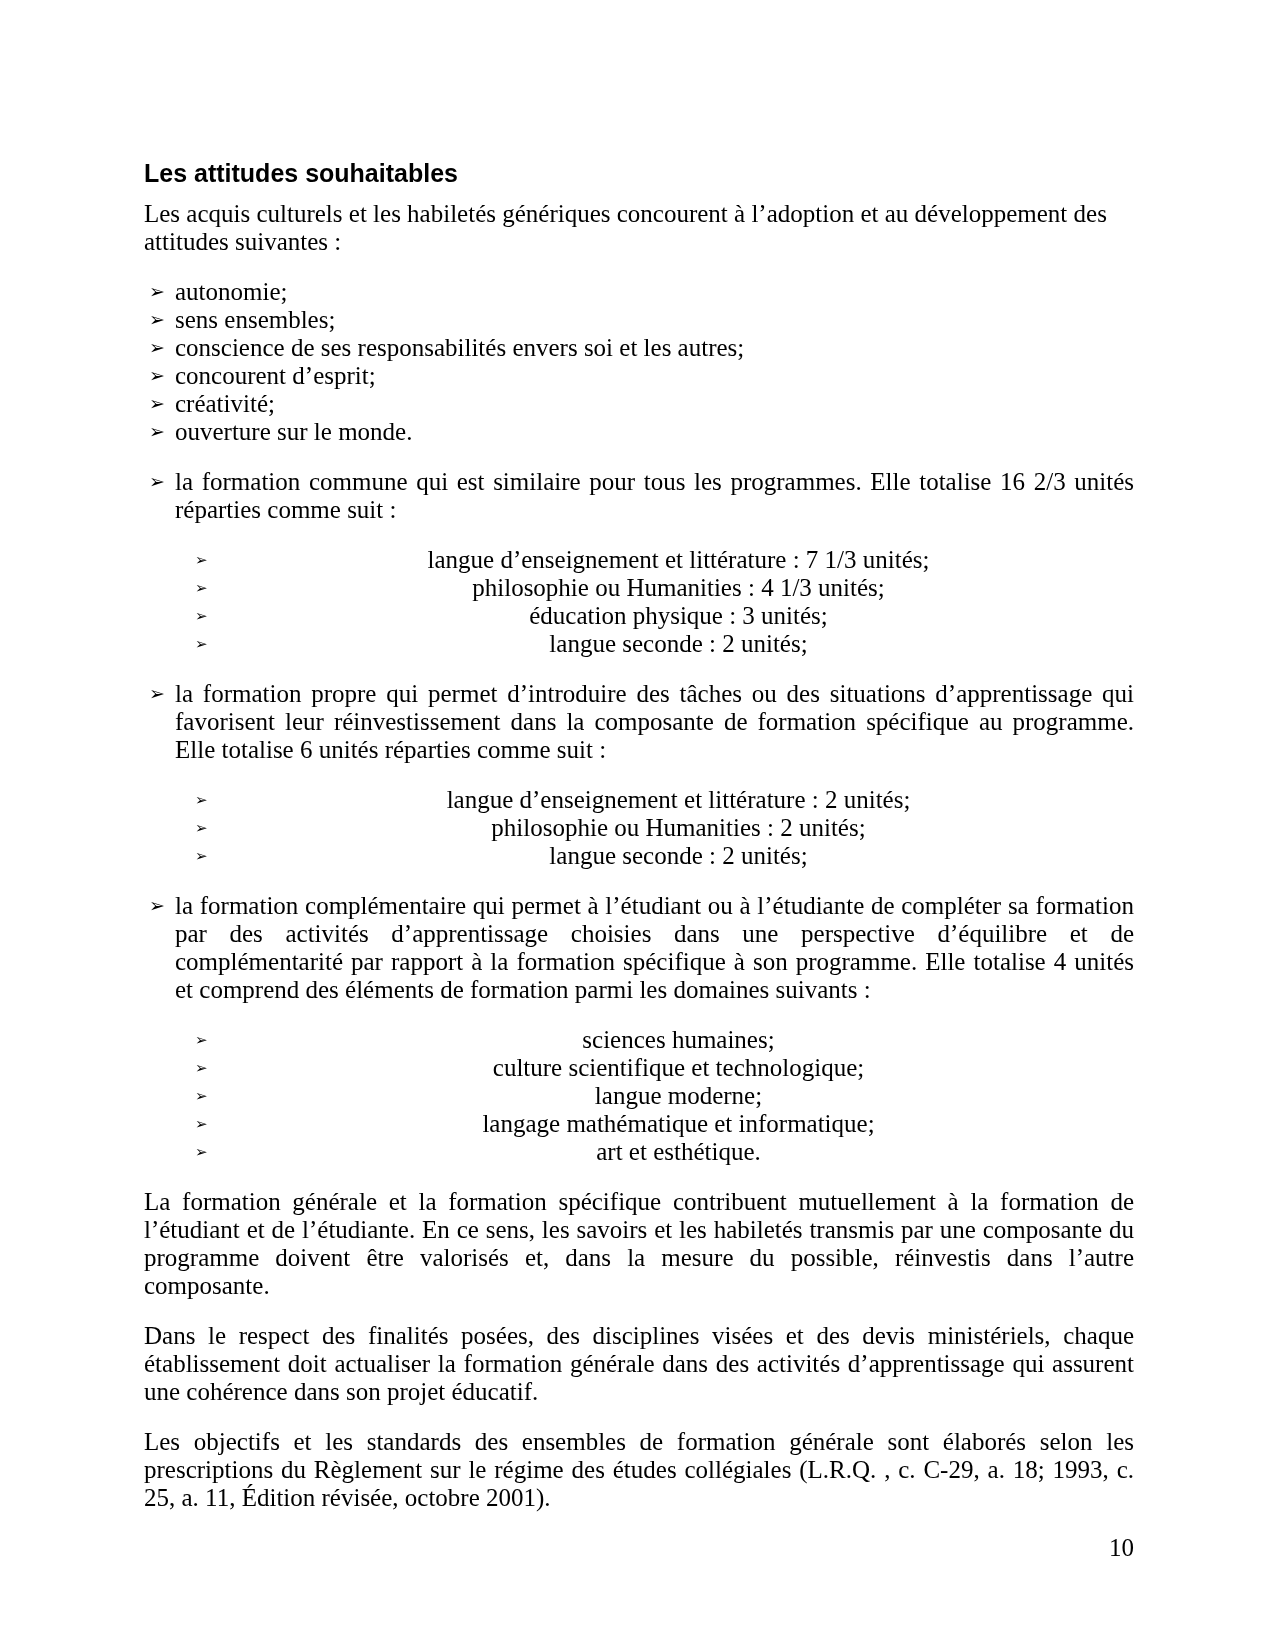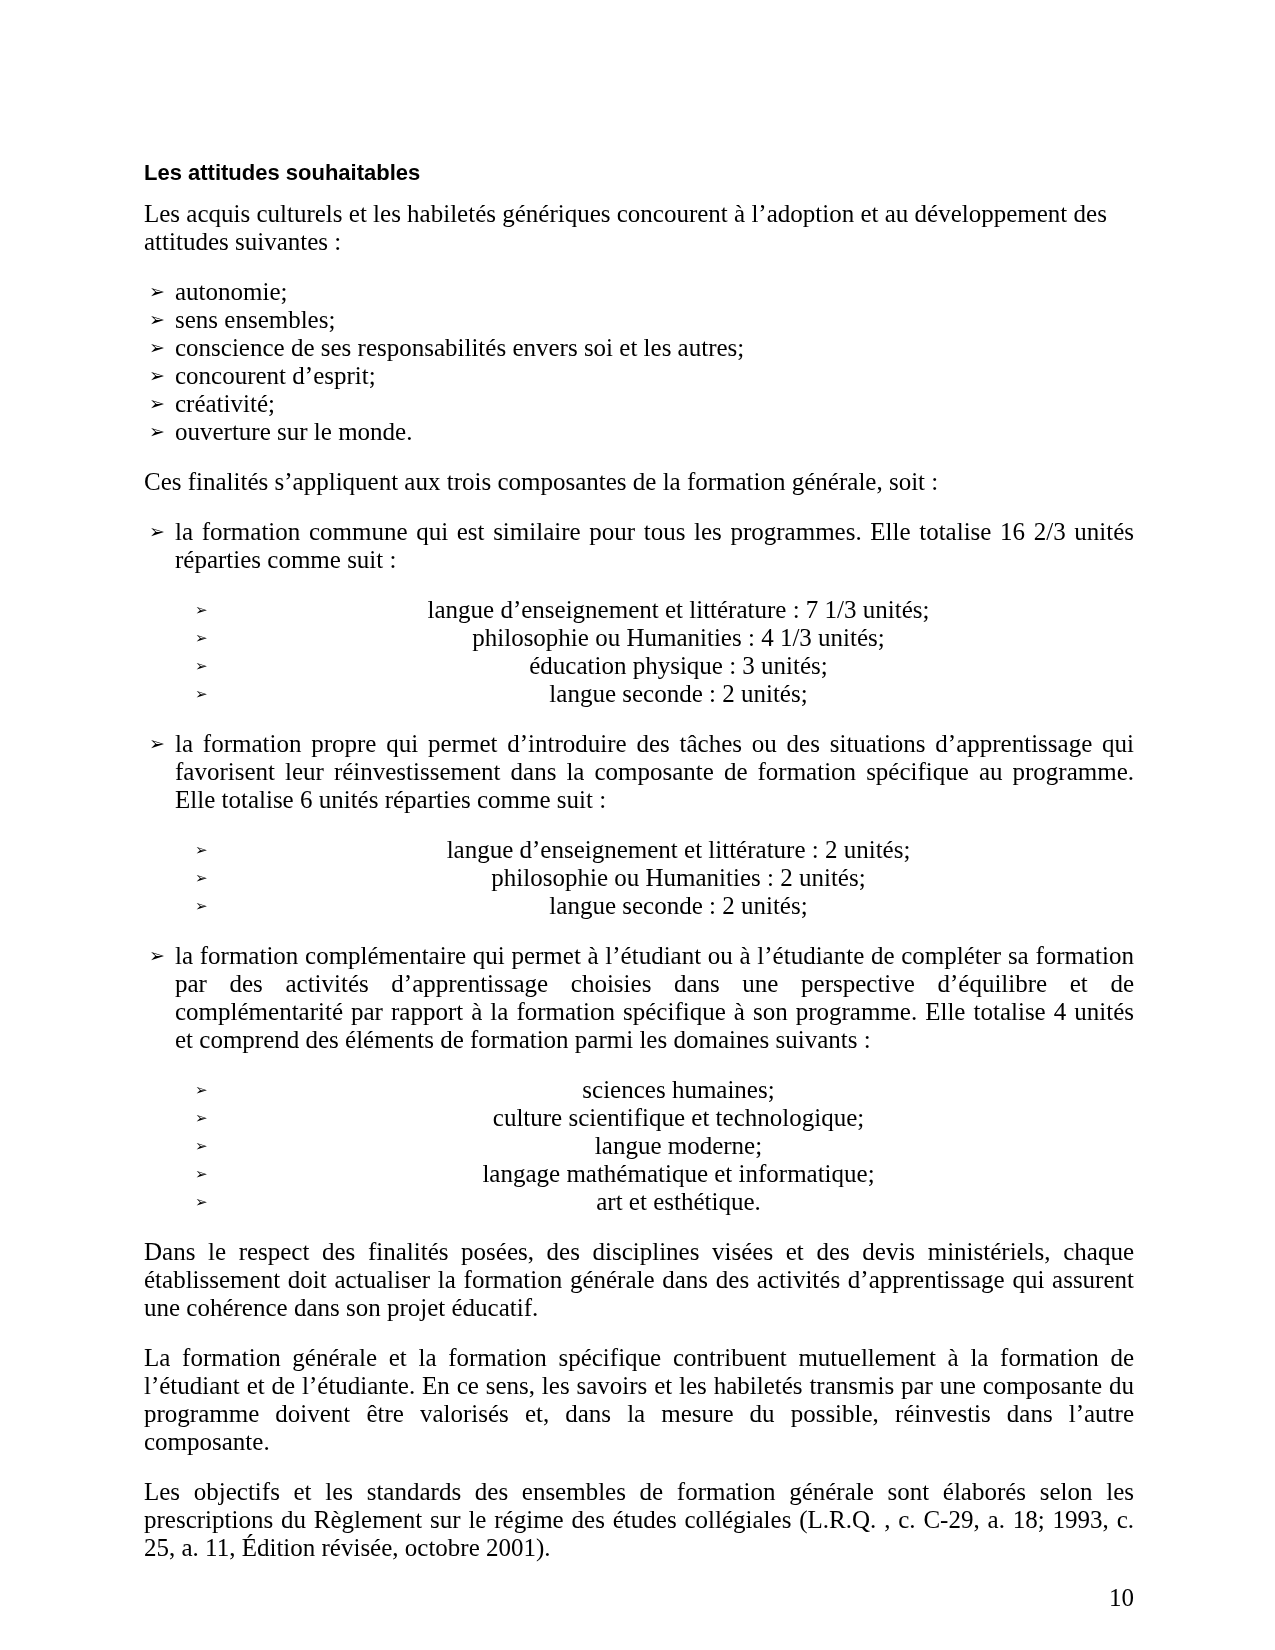--- a/index.html
+++ b/index.html
@@ -8,21 +8,21 @@
     width:1275px;height:1650px;
     background:#ffffff;color:#000000;
     font-family:"Liberation Serif",serif;
     font-size:25px;line-height:28px;
     box-sizing:border-box;
     padding:160px 141px 0 144px;
     overflow:hidden;
   }
   .title{
     font-family:"Liberation Sans",sans-serif;
-    font-weight:bold;font-size:22px;line-height:26px;
+    font-weight:bold;font-size:25px;line-height:26px;
     margin:0 0 14px 0;
   }
   .para{margin:0 0 22px 0;text-align:left;}
   .para.just{text-align:justify;}
   .list{margin:0 0 22px 0;}
   .list .li{display:flex;align-items:flex-start;}
   .bullet{
     font-family:"DejaVu Sans",sans-serif;
     flex:0 0 26px;margin-left:5px;
     font-size:19px;line-height:28px;
@@ -61,21 +61,20 @@
         </div>
         <div class="li">
           <span class="bullet">➢</span>
           <span class="li-text"><span>créativité;</span></span>
         </div>
         <div class="li">
           <span class="bullet">➢</span>
           <span class="li-text"><span>ouverture sur le monde.</span></span>
         </div>
       </div>
-      <p class="para"><span>Ces finalités s’appliquent aux trois composantes de la formation générale, soit :</span></p>
       <div class="list lvl1">
         <div class="li">
           <span class="bullet">➢</span>
           <span class="li-text"><span>la formation commune qui est similaire pour tous les programmes. Elle totalise 16 2/3 unités réparties comme suit :</span></span>
         </div>
       </div>
       <div class="list lvl2">
         <div class="li">
           <span class="bullet">➢</span>
           <span class="li-text"><span>langue d’enseignement et littérature : 7 1/3 unités;</span></span>
@@ -134,18 +133,18 @@
         </div>
         <div class="li">
           <span class="bullet">➢</span>
           <span class="li-text"><span>langage mathématique et informatique;</span></span>
         </div>
         <div class="li">
           <span class="bullet">➢</span>
           <span class="li-text"><span>art et esthétique.</span></span>
         </div>
       </div>
+      <p class="para just"><span>La formation générale et la formation spécifique contribuent mutuellement à la formation de l’étudiant et de l’étudiante. En ce sens, les savoirs et les habiletés transmis par une composante du programme doivent être valorisés et, dans la mesure du possible, réinvestis dans l’autre composante.</span></p>
       <p class="para just"><span>Dans le respect des finalités posées, des disciplines visées et des devis ministériels, chaque établissement doit actualiser la formation générale dans des activités d’apprentissage qui assurent une cohérence dans son projet éducatif.</span></p>
-      <p class="para just"><span>La formation générale et la formation spécifique contribuent mutuellement à la formation de l’étudiant et de l’étudiante. En ce sens, les savoirs et les habiletés transmis par une composante du programme doivent être valorisés et, dans la mesure du possible, réinvestis dans l’autre composante.</span></p>
       <p class="para just"><span>Les objectifs et les standards des ensembles de formation générale sont élaborés selon les prescriptions du </span><span class="it">Règlement sur le régime des études collégiales</span><span> (L.R.Q. , c. C-29, a. 18; 1993, c. 25, a. 11, Édition révisée, octobre 2001).</span></p>
     </div>
   <div class="page-number">10</div>
 </div>
 
 </body></html>

